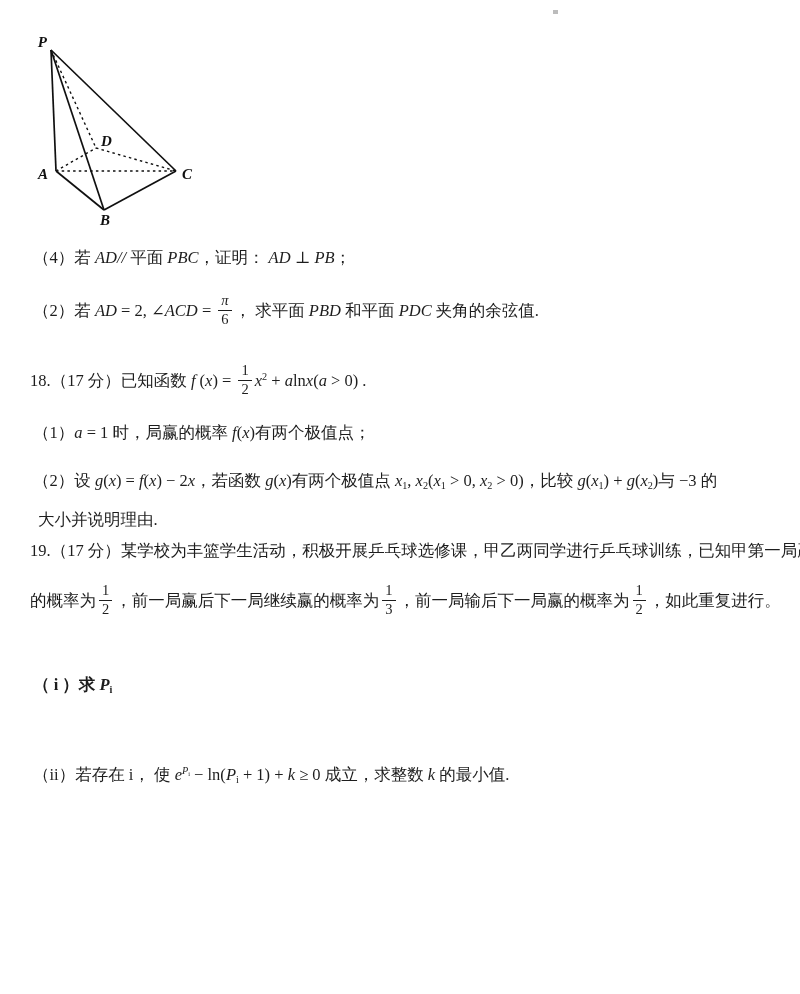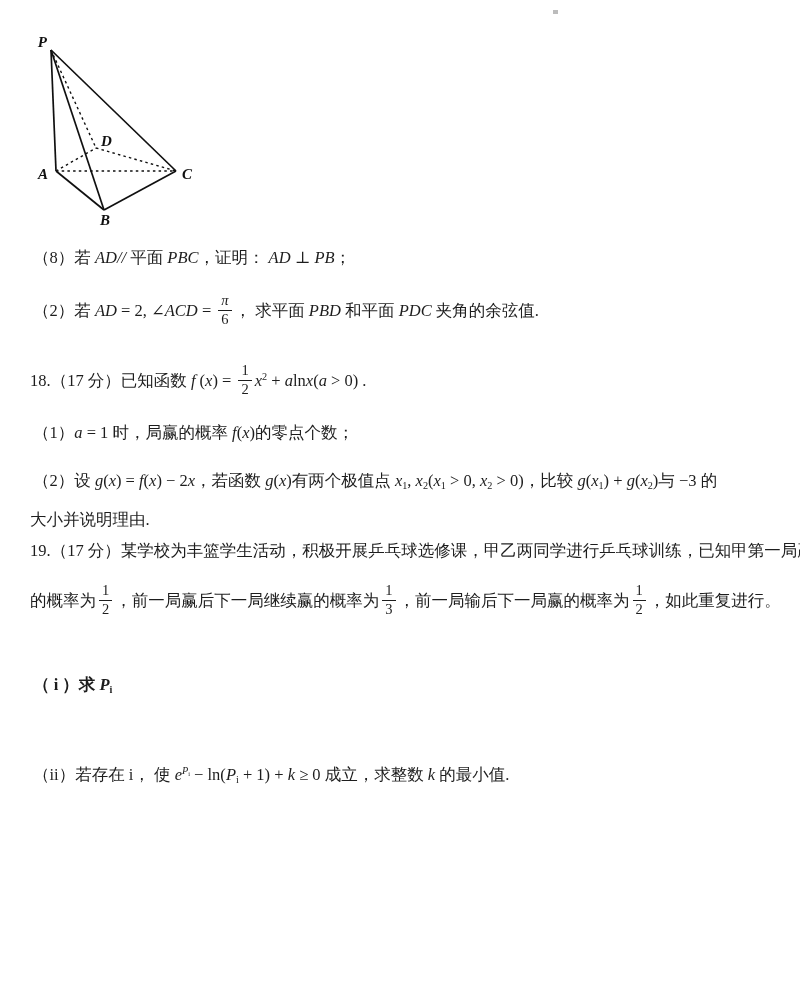--- a/index.html
+++ b/index.html
@@ -49,26 +49,26 @@
       <line x1="96" y1="150" x2="176" y2="173"></line>
       <line x1="56" y1="173" x2="176" y2="173"></line>
     </g>
     <text x="47" y="49" text-anchor="end">P</text>
     <text x="48" y="181" text-anchor="end">A</text>
     <text x="105" y="227" text-anchor="middle">B</text>
     <text x="182" y="181" text-anchor="start">C</text>
     <text x="101" y="148" text-anchor="start">D</text>
   </svg>
 
-  <div class="line" style="left:33px;top:245px;"><span class="cn">（8）若 </span><span class="mi">AD</span><span class="mi">//</span><span class="cn"> 平面 </span><span class="mi">PBC</span><span class="cn">，证明： </span><span class="mi">AD</span><span class="mr"> ⊥ </span><span class="mi">PB</span><span class="cn">；</span></div>
+  <div class="line" style="left:33px;top:245px;"><span class="cn">（4）若 </span><span class="mi">AD</span><span class="mi">//</span><span class="cn"> 平面 </span><span class="mi">PBC</span><span class="cn">，证明： </span><span class="mi">AD</span><span class="mr"> ⊥ </span><span class="mi">PB</span><span class="cn">；</span></div>
   <div class="line" style="left:33px;top:295px;"><span class="cn">（2）若 </span><span class="mi">AD</span><span class="mr"> = 2, </span><span class="mr">∠</span><span class="mi">ACD</span><span class="mr"> = </span><span class="frac"><span class="num"><span class="mi">π</span></span><span class="den"><span class="mr">6</span></span></span><span class="cn">， 求平面 </span><span class="mi">PBD</span><span class="cn"> 和平面 </span><span class="mi">PDC</span><span class="cn"> 夹角的余弦值.</span></div>
 
   <div class="line" style="left:30px;top:365px;"><span class="cn">18.（17 分）已知函数 </span><span class="mi">f</span><span class="mr"> (</span><span class="mi">x</span><span class="mr">) = </span><span class="frac"><span class="num"><span class="mr">1</span></span><span class="den"><span class="mr">2</span></span></span><span class="mi">x</span><sup><span class="mr">2</span></sup><span class="mr"> + </span><span class="mi">a</span><span class="mr">ln</span><span class="mi">x</span><span class="mr">(</span><span class="mi">a</span><span class="mr"> &gt; 0) .</span></div>
-  <div class="line" style="left:33px;top:420px;"><span class="cn">（1）</span><span class="mi">a</span><span class="mr"> = 1 </span><span class="cn">时，局赢的概率 </span><span class="mi">f</span><span class="mr">(</span><span class="mi">x</span><span class="mr">)</span><span class="cn">的零点个数；</span></div>
+  <div class="line" style="left:33px;top:420px;"><span class="cn">（1）</span><span class="mi">a</span><span class="mr"> = 1 </span><span class="cn">时，局赢的概率 </span><span class="mi">f</span><span class="mr">(</span><span class="mi">x</span><span class="mr">)</span><span class="cn">有两个极值点；</span></div>
   <div class="line" style="left:33px;top:468px;"><span class="cn">（2）设 </span><span class="mi">g</span><span class="mr">(</span><span class="mi">x</span><span class="mr">) = </span><span class="mi">f</span><span class="mr">(</span><span class="mi">x</span><span class="mr">) − 2</span><span class="mi">x</span><span class="cn">，若函数 </span><span class="mi">g</span><span class="mr">(</span><span class="mi">x</span><span class="mr">)</span><span class="cn">有两个极值点 </span><span class="mi">x</span><sub><span class="mr">1</span></sub><span class="mr">, </span><span class="mi">x</span><sub><span class="mr">2</span></sub><span class="mr">(</span><span class="mi">x</span><sub><span class="mr">1</span></sub><span class="mr"> &gt; 0, </span><span class="mi">x</span><sub><span class="mr">2</span></sub><span class="mr"> &gt; 0)</span><span class="cn">，比较 </span><span class="mi">g</span><span class="mr">(</span><span class="mi">x</span><sub><span class="mr">1</span></sub><span class="mr">) + </span><span class="mi">g</span><span class="mr">(</span><span class="mi">x</span><sub><span class="mr">2</span></sub><span class="mr">)</span><span class="cn">与 </span><span class="mr">−3</span><span class="cn"> 的</span></div>
-  <div class="line" style="left:30px;top:507px;"><span class="cn">大小并说明理由.</span></div>
+  <div class="line" style="left:38px;top:507px;"><span class="cn">大小并说明理由.</span></div>
 
   <div class="line" style="left:30px;top:538px;"><span class="cn">19.（17 分）某学校为丰篮学生活动，积极开展乒乓球选修课，甲乙两同学进行乒乓球训练，已知甲第一局赢</span></div>
   <div class="line" style="left:30px;top:585px;"><span class="cn">的概率为</span><span class="frac"><span class="num"><span class="mr">1</span></span><span class="den"><span class="mr">2</span></span></span><span class="cn">，前一局赢后下一局继续赢的概率为</span><span class="frac"><span class="num"><span class="mr">1</span></span><span class="den"><span class="mr">3</span></span></span><span class="cn">，前一局输后下一局赢的概率为</span><span class="frac"><span class="num"><span class="mr">1</span></span><span class="den"><span class="mr">2</span></span></span><span class="cn">，如此重复进行。</span></div>
   <div class="line" style="left:33px;top:672px;font-weight:bold;"><span class="cn">（ i ）求 </span><span class="mi">P</span><sub><span class="mr">i</span></sub></div>
   <div class="line" style="left:33px;top:762px;"><span class="cn">（ii）若存在 i， 使 </span><span class="mi">e</span><sup><span class="mi">P</span><sub><span class="mr">i</span></sub></sup><span class="mr"> − ln(</span><span class="mi">P</span><sub><span class="mr">i</span></sub><span class="mr"> + 1) + </span><span class="mi">k</span><span class="mr"> ≥ 0 </span><span class="cn">成立，求整数 </span><span class="mi">k</span><span class="cn"> 的最小值.</span></div>
 
 </div>
 
 </body></html>

